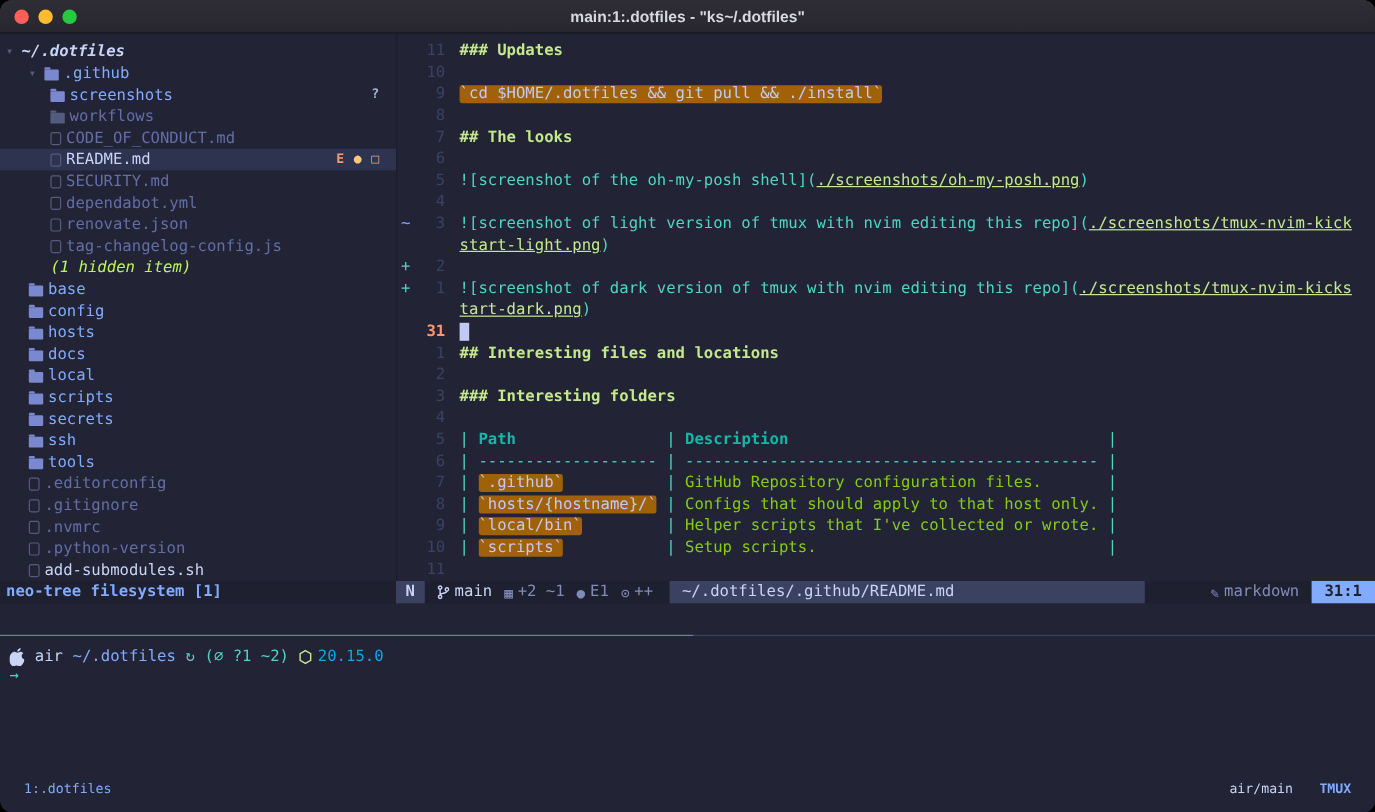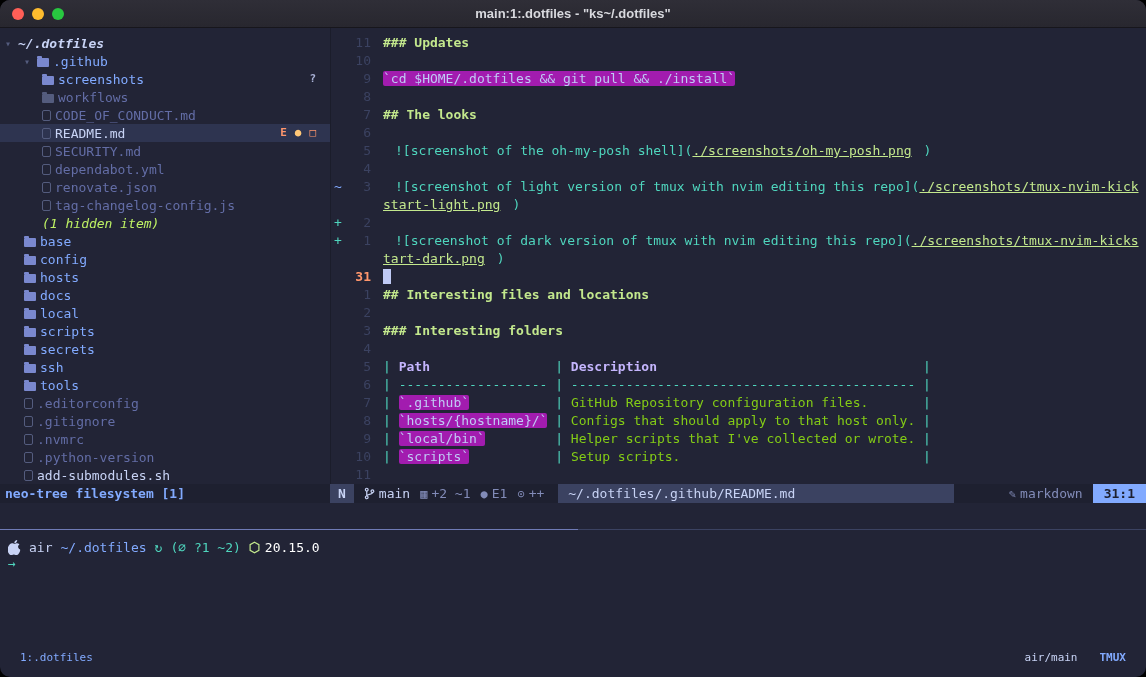--- a/index.html
+++ b/index.html
@@ -42,25 +42,25 @@
   
   .elines{position:absolute;left:331px;top:6px;right:0;}
   .eline{display:flex;height:18px;font-size:13px;line-height:18px;}
   .sign{width:14px;text-align:center;flex:none;}
   .s-add{color:#4fd6be;}.s-chg{color:#82aaff;}
   .lnum{width:26px;text-align:right;color:#3b4261;flex:none;}
   .lnum.cur{color:#ff966c;font-weight:bold;}
   .ltext{white-space:pre;padding-left:12px;color:#c8d3f5;}
   .cursor{display:inline-block;width:8px;height:15px;background:#c0caf5;vertical-align:text-bottom;}
   .c-h{color:#c3e88d;font-weight:bold;}
-  .c-link{color:#4fd6be;margin-left:12px;}
+  .c-link{color:#4fd6be;}
   .c-url{color:#c3e88d;text-decoration:underline;}
-  .c-code{background:#a21caf;color:#c0caf5;border-radius:2px;}
+  .c-code{background:#a16207;color:#c0caf5;border-radius:2px;}
   .c-pipe{color:#4fd6be;}
-  .c-th{color:#c4b5fd;font-weight:bold;margin-top:48px;}
+  .c-th{color:#14b8a6;font-weight:bold;margin-top:48px;}
   .c-fg{color:#84cc16;}
   
   .statusline{position:absolute;top:456px;left:0;right:0;height:19px;display:flex;background:#1e2030;font-size:13px;}
   .st-neo{width:330px;flex:none;display:flex;align-items:center;padding-left:5px;color:#82aaff;font-weight:bold;box-sizing:border-box;}
   .st-main{flex:1;display:flex;align-items:center;color:#828bb8;overflow:hidden;}
   .st-mode{background:#3b4261;color:#c8d3f5;font-weight:bold;padding:0 8px;height:100%;display:flex;align-items:center;}
   .st-group{display:flex;align-items:center;gap:4px;margin-left:10px;white-space:pre;}
   .st-branch{color:#c8d3f5;}
   .ic{font-size:12px;}
   .st-file{background:#3b4261;color:#c8d3f5;height:100%;display:flex;align-items:center;width:396px;margin-left:14px;padding:0 10px;box-sizing:border-box;flex:none;}
@@ -69,21 +69,21 @@
   
   .split{position:absolute;top:501px;left:0;right:0;height:1px;display:flex;}
   .split-l{width:578px;background:#6f7bb6;}
   .split-r{flex:1;background:#3b4261;}
   .shell{position:absolute;top:510px;left:8px;font-size:13px;}
   .prompt-line{display:flex;align-items:center;gap:8px;height:18px;}
   .p-host{color:#c8d3f5;}
   .p-path{color:#82aaff;}
   .p-sync{color:#4fd6be;}
   .p-git{color:#4fd6be;}
-  .p-node{color:#ffffff;display:flex;align-items:center;gap:5px;}
+  .p-node{color:#0ea5e9;display:flex;align-items:center;gap:5px;}
   .prompt-arrow{height:18px;color:#4fd6be;}
   
   .tmuxbar{position:absolute;left:0;right:0;top:617px;height:19px;display:flex;align-items:flex-end;padding:0 20px;font-size:11px;}
   .tm-left{color:#82aaff;}
   .tm-spacer{flex:1;}
   .tm-session{color:#c8d3f5;}
   .tm-flag{color:#82aaff;font-weight:bold;margin-left:22px;}
 </style>
 </head>
 <body>

